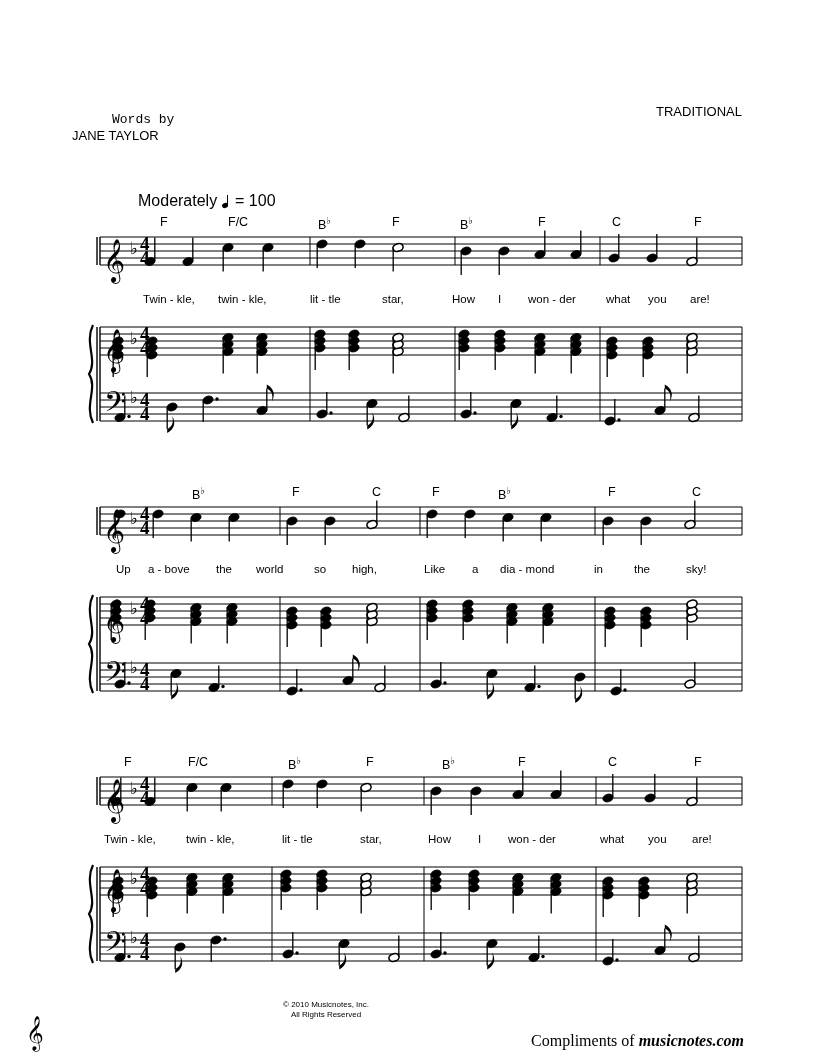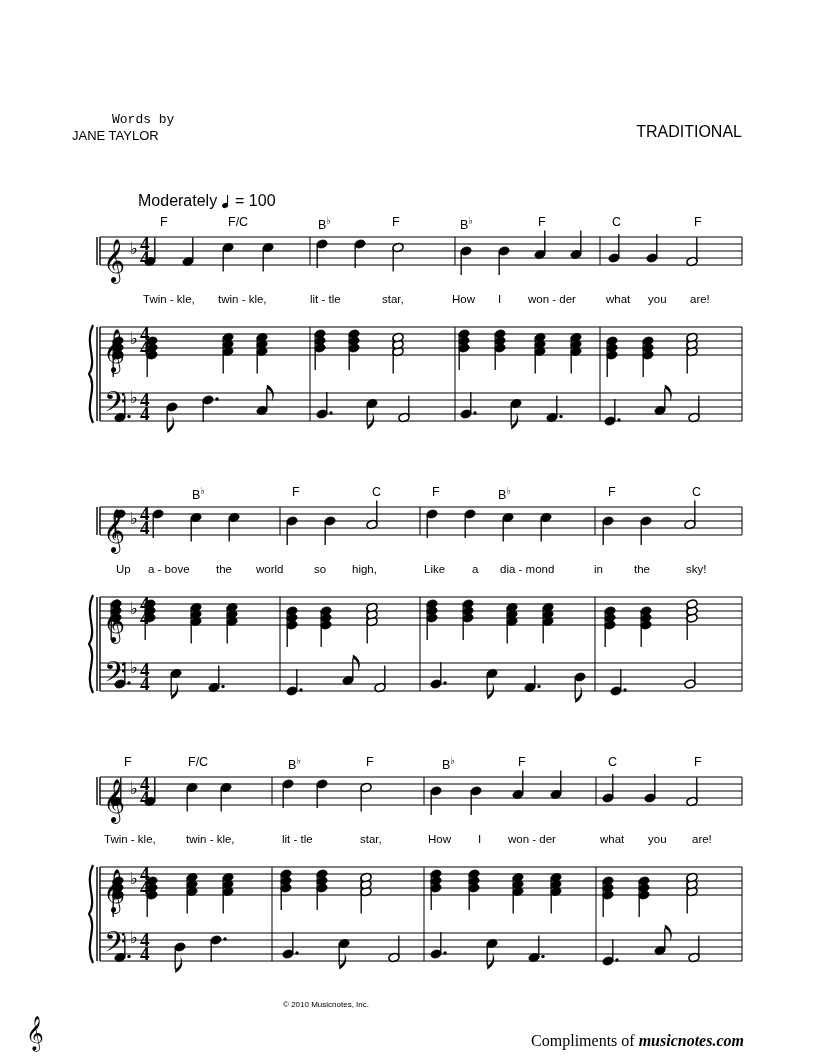--- a/index.html
+++ b/index.html
@@ -37,24 +37,24 @@
     position: absolute;
     top: 112px;
     left: 72px;
     font-family: "Liberation Sans", sans-serif;
     font-size: 13px;
     line-height: 16px;
   }
   .words-by .line1 { margin-left: 40px; font-family: Liberation Mono, monospace; }
   .composer {
     position: absolute;
-    top: 123px;
+    top: 104px;
     right: 74px;
     font-family: "Liberation Sans", sans-serif;
-    font-size: 16px;
+    font-size: 13px;
   }
   .tempo {
     position: absolute;
     top: 192px;
     left: 138px;
     font-family: "Liberation Sans", sans-serif;
     font-weight: normal;
     font-size: 16px;
     white-space: nowrap;
   }
@@ -714,20 +714,21 @@
         <ellipse cx="660" cy="195.5" rx="5.2" ry="3.8" transform="rotate(-18 660 195.5)" fill="#000" stroke="#000" stroke-width="0.8"></ellipse>
         <line x1="664.8" y1="194.5" x2="664.8" y2="173.5" stroke="#000" stroke-width="1.3"></line>
         <path d="M664.8,169.5 c 7,4 9,10 5,17 c 2,-8 -1,-11 -5,-13 z" fill="#000"></path>
         <ellipse cx="694" cy="202.5" rx="5.2" ry="3.8" transform="rotate(-18 694 202.5)" fill="#fff" stroke="#000" stroke-width="1.6"></ellipse>
         <line x1="698.8" y1="201.5" x2="698.8" y2="180.5" stroke="#000" stroke-width="1.3"></line>
       </svg>
   </div>
 
   <div class="copyright">
     <div>© 2010 Musicnotes, Inc.</div>
+    <div>All Rights Reserved</div>
   </div>
 
   <div class="compliments">
     <span>Compliments of </span><span class="brand">musicnotes.com</span>
   </div>
 
   <div class="corner-glyph">𝄞</div>
 
 </div>
 

